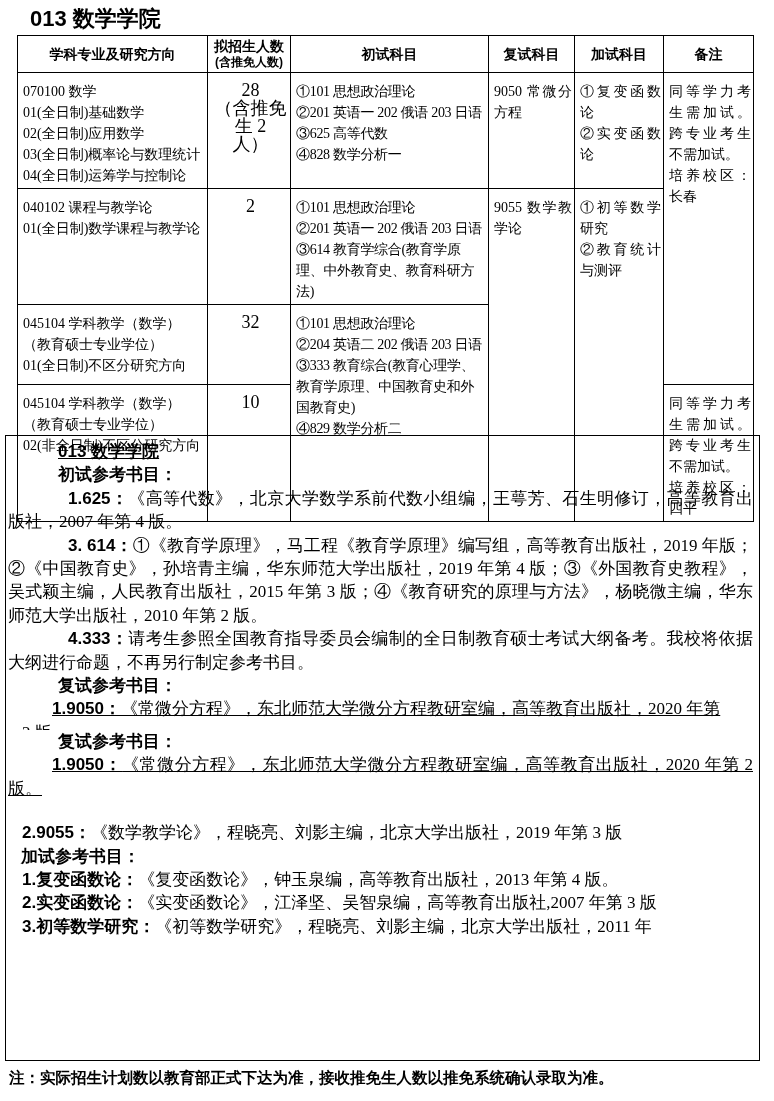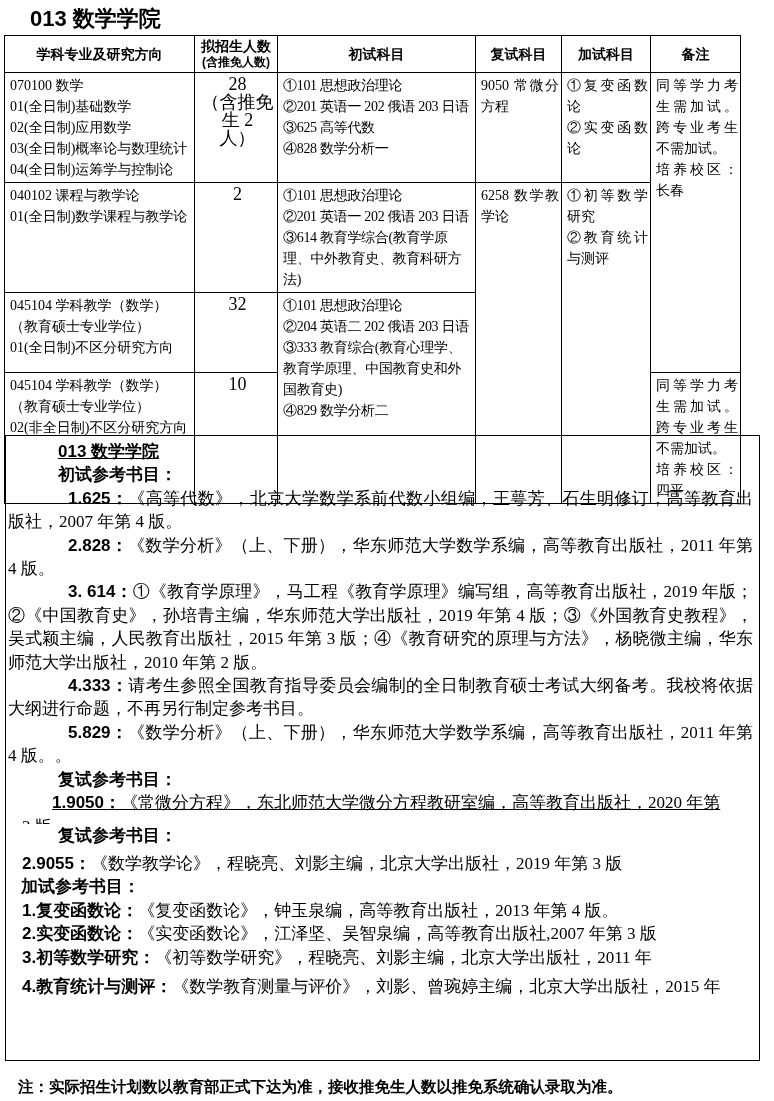--- a/index.html
+++ b/index.html
@@ -9,27 +9,27 @@
     overflow:hidden;
   }
   .page{position:absolute;inset:0;}
   .doc-title{
     position:absolute;left:30px;top:4px;margin:0;
     font-size:22px;font-weight:bold;
     font-family:"Liberation Sans","DejaVu Sans",sans-serif;
   }
   
   table.adm{
-    position:absolute;left:4px;top:35px;width:736px;
+    position:absolute;left:17px;top:35px;width:736px;
     border-collapse:collapse;table-layout:fixed;
     font-size:14px;line-height:21px;
   }
   table.adm th,table.adm td{
     border:1.5px solid #000;vertical-align:top;
-    padding:2px 2px 2px 5px;overflow:hidden;
+    padding:8px 2px 2px 5px;overflow:hidden;
   }
   table.adm thead th{
     font-family:"Liberation Sans","DejaVu Sans",sans-serif;
     font-weight:bold;text-align:center;vertical-align:middle;
     font-size:14px;line-height:16px;padding:2px 1px;
   }
   .hsub{font-size:12px;}
   td.quota{
     vertical-align:middle;text-align:center;
     font-size:18px;line-height:18px;padding:1px;
@@ -55,21 +55,21 @@
   .item-b{text-indent:44px;text-decoration:underline;}
   .item-c{text-indent:14px;}
   .clipline{
     height:9px;overflow:hidden;margin:0;
     text-indent:14px;font-size:17px;line-height:23.4px;
   }
   .lead{
     font-family:"Liberation Sans","DejaVu Sans",sans-serif;font-weight:bold;
   }
   .footnote{
-    position:absolute;left:7px;top:1066px;margin:11px;
+    position:absolute;left:7px;top:1066px;margin:2px;
     font-family:"Liberation Sans","DejaVu Sans",sans-serif;
     font-weight:bold;font-size:15.5px;
   }
 </style>
 </head>
 <body>
 
 <div class="page">
 
   <h1 class="doc-title">013 数学学院</h1>
@@ -135,21 +135,21 @@
         </td>
         <td class="quota">
           <div>2</div>
         </td>
         <td class="exam">
           <div>①101 思想政治理论</div>
           <div>②201 英语一 202 俄语 203 日语</div>
           <div>③614 教育学综合(教育学原理、中外教育史、教育科研方法)</div>
         </td>
         <td class="retest" rowspan="3">
-          <div>6258 数学教学论</div>
+          <div>9055 数学教学论</div>
         </td>
         <td class="addl" rowspan="3">
           <div>①初等数学研究</div>
           <div>②教育统计与测评</div>
         </td>
       </tr>
       <tr style="height:80px">
         <td class="major">
           <div>045104 学科教学（数学）</div>
           <div>（教育硕士专业学位）</div>
@@ -180,34 +180,32 @@
         </td>
       </tr>
     </tbody>
   </table>
 
   <div class="box">
     <p class="box-title bold"><span>013 数学学院</span></p>
     <p class="hding bold">初试参考书目：</p>
 
     <p class="item-a"><span class="lead">1.625：</span><span>《高等代数》，北京大学数学系前代数小组编，王萼芳、石生明修订，高等教育出版社，2007 年第 4 版。</span></p>
-    <p class="item-a"><span class="lead">2.828：</span><span>《数学分析》（上、下册），华东师范大学数学系编，高等教育出版社，2011 年第 4 版。</span></p>
     <p class="item-a"><span class="lead">3. 614：</span><span>①《教育学原理》，马工程《教育学原理》编写组，高等教育出版社，2019 年版；②《中国教育史》，孙培青主编，华东师范大学出版社，2019 年第 4 版；③《外国教育史教程》，吴式颖主编，人民教育出版社，2015 年第 3 版；④《教育研究的原理与方法》，杨晓微主编，华东师范大学出版社，2010 年第 2 版。</span></p>
     <p class="item-a"><span class="lead">4.333：</span><span>请考生参照全国教育指导委员会编制的全日制教育硕士考试大纲备考。我校将依据大纲进行命题，不再另行制定参考书目。</span></p>
-    <p class="item-a"><span class="lead">5.829：</span><span>《数学分析》（上、下册），华东师范大学数学系编，高等教育出版社，2011 年第 4 版。。</span></p>
 
     <p class="hding bold">复试参考书目：</p>
     <p class="item-b"><span class="lead">1.9050：</span><span>《常微分方程》，东北师范大学微分方程教研室编，高等教育出版社，2020 年第</span></p>
     <div class="clipline"><span>2 版。</span></div>
 
     <p class="hding bold">复试参考书目：</p>
-    <p class="item-c" style="margin-top:5px"><span class="lead">2.9055：</span><span>《数学教学论》，程晓亮、刘影主编，北京大学出版社，2019 年第 3 版</span></p>
+    <p class="item-b"><span class="lead">1.9050：</span><span>《常微分方程》，东北师范大学微分方程教研室编，高等教育出版社，2020 年第 2 版。</span></p>
+    <p class="item-c" style="margin-top:21px"><span class="lead">2.9055：</span><span>《数学教学论》，程晓亮、刘影主编，北京大学出版社，2019 年第 3 版</span></p>
 
     <p class="hding-low bold">加试参考书目：</p>
     <p class="item-c"><span class="lead">1.复变函数论：</span><span>《复变函数论》，钟玉泉编，高等教育出版社，2013 年第 4 版。</span></p>
     <p class="item-c"><span class="lead">2.实变函数论：</span><span>《实变函数论》，江泽坚、吴智泉编，高等教育出版社,2007 年第 3 版</span></p>
     <p class="item-c"><span class="lead">3.初等数学研究：</span><span>《初等数学研究》，程晓亮、刘影主编，北京大学出版社，2011 年</span></p>
-    <p class="item-c" style="margin-top:6px"><span class="lead">4.教育统计与测评：</span><span>《数学教育测量与评价》，刘影、曾琬婷主编，北京大学出版社，2015 年</span></p>
   </div>
 
   <p class="footnote">注：实际招生计划数以教育部正式下达为准，接收推免生人数以推免系统确认录取为准。</p>
 
 </div>
 
 </body></html>

